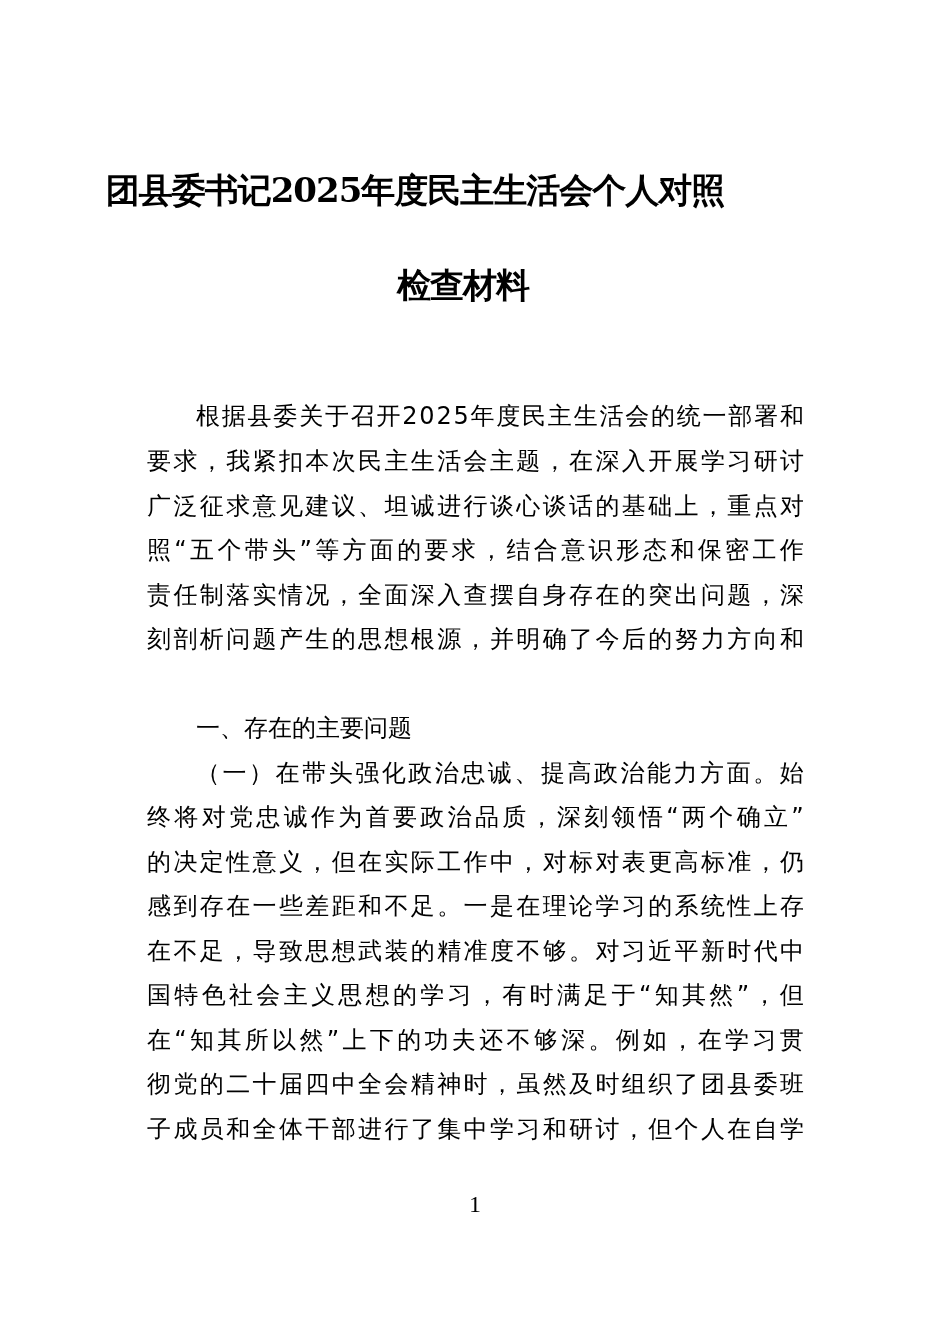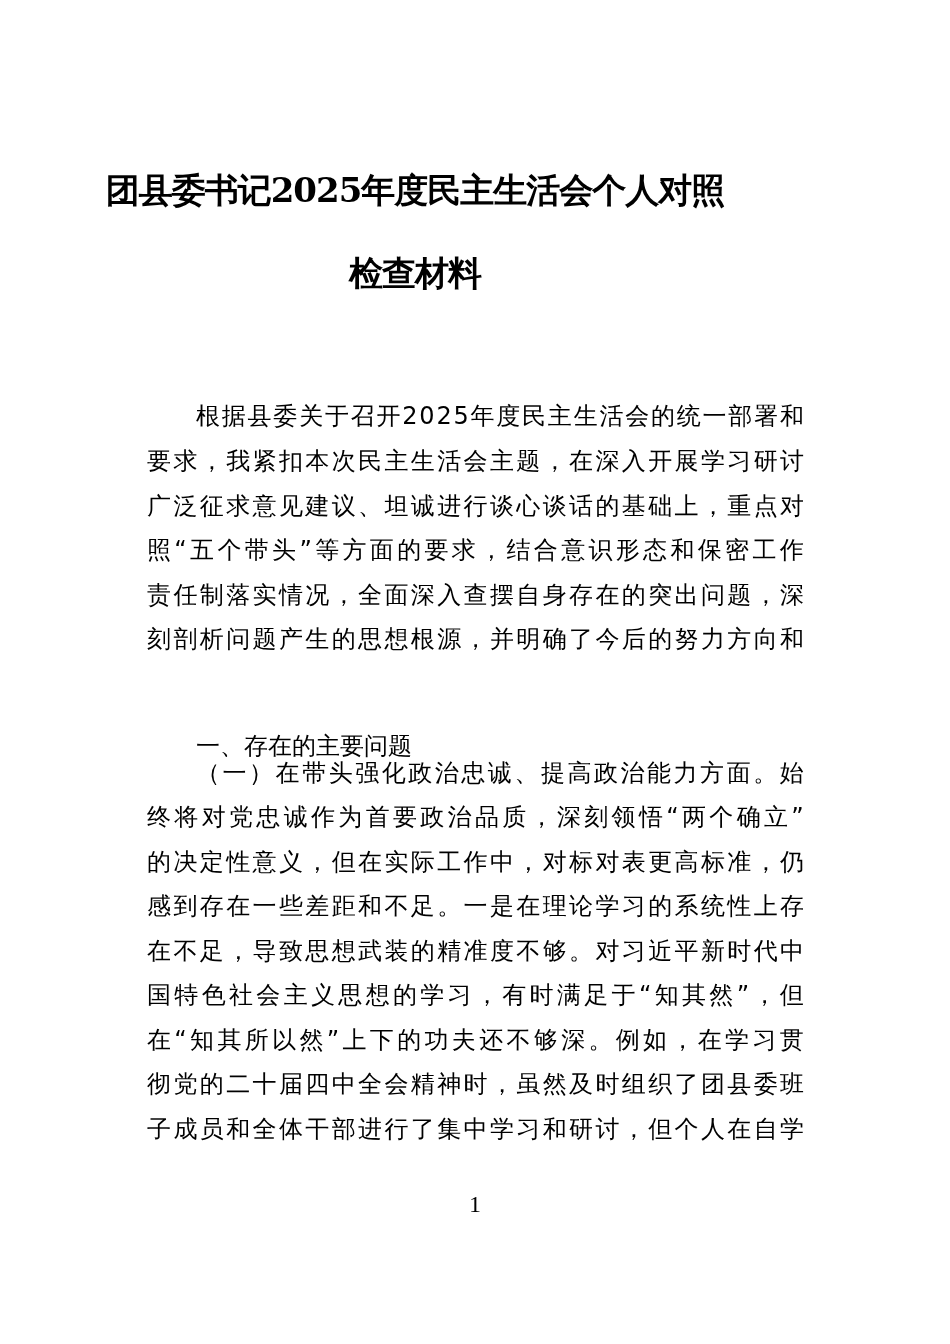--- a/index.html
+++ b/index.html
@@ -26,21 +26,21 @@
       left: 0;
       width: 830px;
       text-align: center;
       font-family: "DejaVu Serif", "Liberation Serif", serif;
       font-weight: bold;
       font-size: 34px;
       line-height: 40px;
       letter-spacing: -1px;
     }
     .title-line.t1 { top: 170px; }
-    .title-line.t2 { top: 253px; }
+    .title-line.t2 { top: 265px; padding-left: 48px; }
     .line {
       position: absolute;
       left: 147px;
       width: 657px;
       height: 30px;
       font-family: "DejaVu Sans", "Liberation Sans", sans-serif;
       font-size: 24px;
       line-height: 30px;
       white-space: nowrap;
       text-align: justify;
@@ -49,21 +49,20 @@
     }
     .line.indent { left: 196px; width: 608px; }
     .line.last { text-align-last: left; letter-spacing: 7.5px; }
     .line.heading {
       left: 196px;
       width: auto;
       text-align: left;
       text-align-last: left;
       font-family: Liberation Sans, sans-serif;
       letter-spacing: 0px;
-      margin-top: 18px;
     }
     .page-number {
       position: absolute;
       left: 0;
       width: 950px;
       top: 1190px;
       text-align: center;
       font-family: "Liberation Serif", "DejaVu Serif", serif;
       font-size: 24px;
       line-height: 28px;

